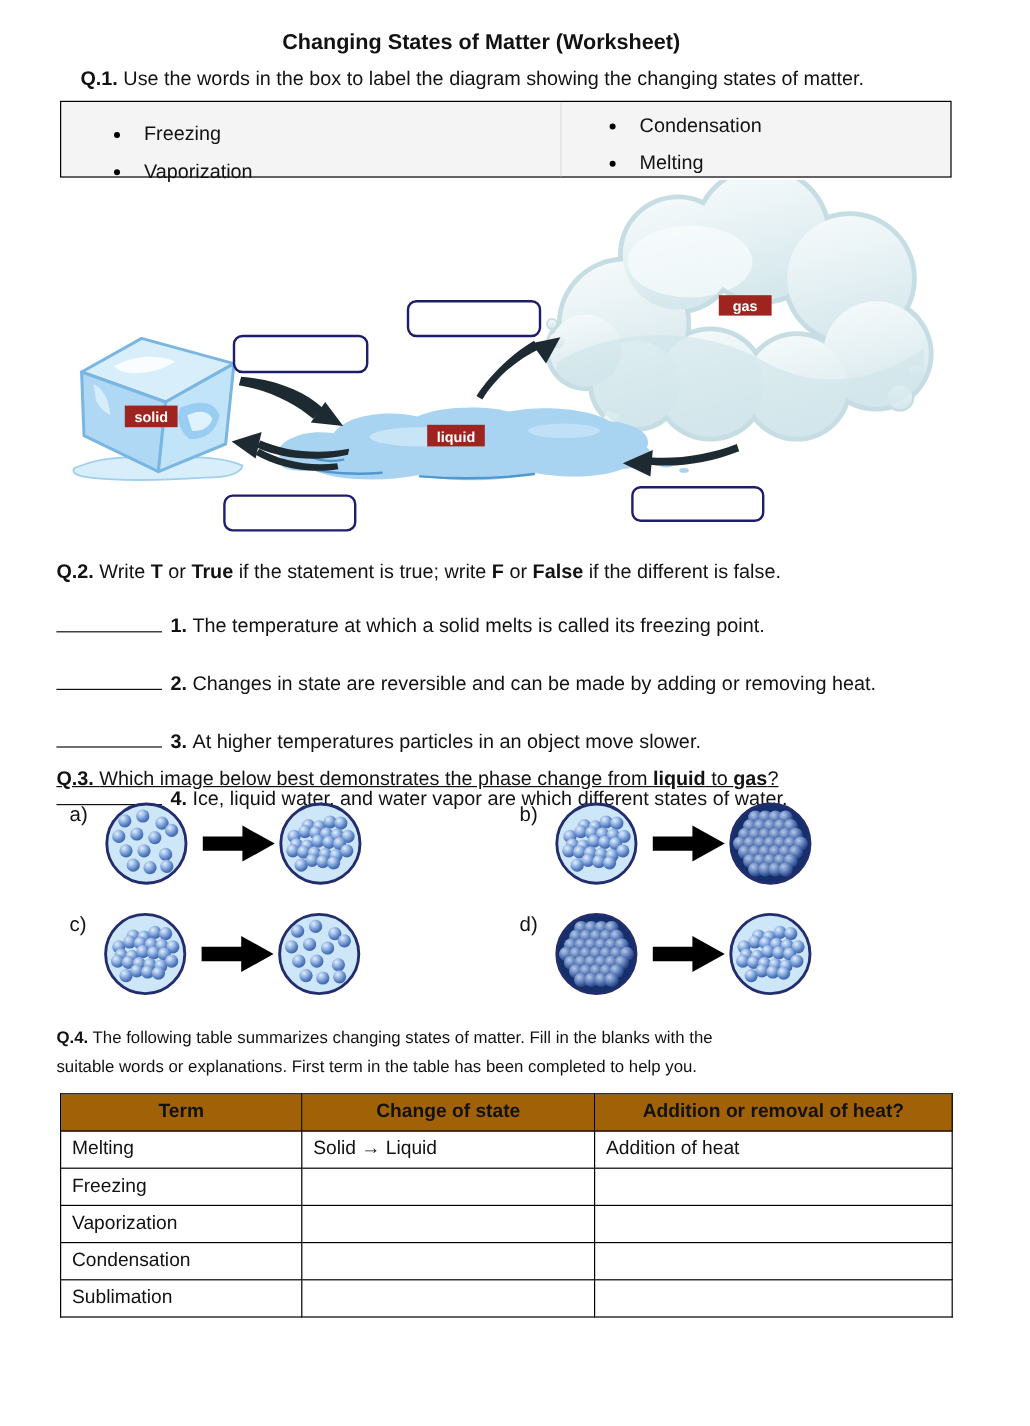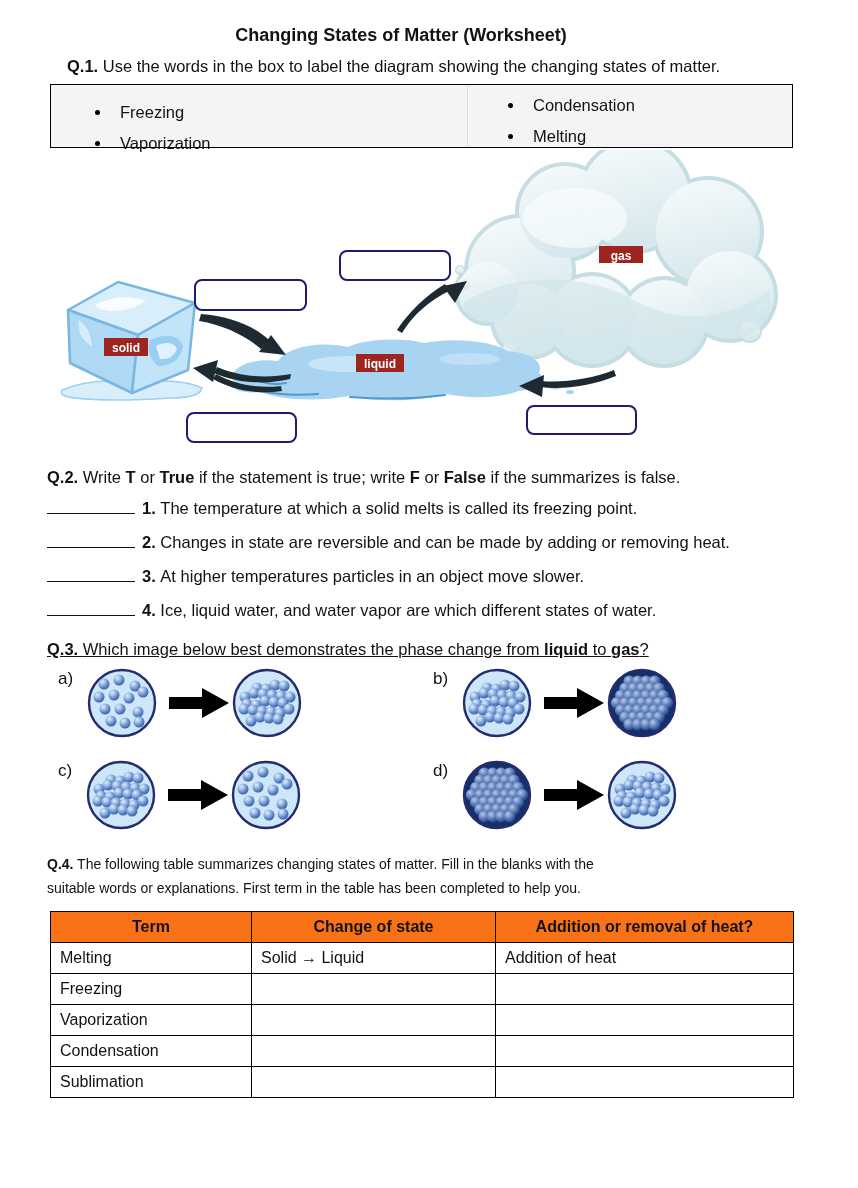--- a/index.html
+++ b/index.html
@@ -16,31 +16,31 @@
   .wb-col.left{width:372px;border-right:1px solid #dcdcdc;padding:12px 0 0 44px;}
   .wb-col.right{flex:1;padding:5px 0 0 40px;}
   .wb-li{display:flex;align-items:center;height:31px;font-size:16.5px;}
   .bullet{width:5px;height:5px;border-radius:50%;background:#000;margin-right:20px;flex:none;}
   
   .diagram{position:absolute;left:50px;top:150px;width:750px;height:310px;}
   .diagram svg{position:absolute;left:0;top:0;}
   .answer-box{position:absolute;background:#fff;border:2.2px solid #1d1d6b;border-radius:8px;box-sizing:border-box;}
   
   #q2{position:absolute;left:47px;top:466px;width:800px;font-size:16.5px;}
-  .q2-line{margin-top:6px;line-height:28px;white-space:nowrap;}
+  .q2-line{margin-top:20px;line-height:28px;white-space:nowrap;}
   .blank{display:inline-block;width:88px;height:15px;border-bottom:1.7px solid #111;margin-right:7px;}
   
   #q3-prompt{position:absolute;left:47px;top:638px;width:800px;text-decoration:underline;}
   .q3-option{position:absolute;display:flex;align-items:flex-start;gap:14px;}
   .q3-letter{font-size:17px;line-height:22px;}
   
   #q4-prompt{position:absolute;left:47px;top:852px;width:790px;font-size:14px;line-height:24px;}
   .q4-table{position:absolute;left:50px;top:911px;border-collapse:collapse;table-layout:fixed;}
   .q4-table th,.q4-table td{border:1.7px solid #000;font-size:16px;box-sizing:border-box;}
-  .q4-table th{background:#f97316;font-weight:bold;text-align:center;height:31px;}
+  .q4-table th{background:#a16207;font-weight:bold;text-align:center;height:31px;}
   .q4-table td{height:31px;padding:0 0 0 9px;text-align:left;}
   b{font-weight:bold;}
 </style>
 </head>
 <body>
 
 <div class="page">
 
   <div class="title">Changing States of Matter (Worksheet)</div>
 
@@ -198,21 +198,21 @@
       </g>
     </svg>
 
     <div class="answer-box" style="left:144px;top:129px;width:113px;height:32px;"></div>
     <div class="answer-box" style="left:289px;top:100px;width:112px;height:31px;"></div>
     <div class="answer-box" style="left:476px;top:255px;width:111px;height:30px;"></div>
     <div class="answer-box" style="left:136px;top:262px;width:111px;height:31px;"></div>
   </div>
 
   <div id="q2">
-    <div class="prompt"><b>Q.2. </b><span>Write </span><b>T</b><span> or </span><b>True</b><span> if the statement is true; write </span><b>F</b><span> or </span><b>False</b><span> if the summarizes is false.</span></div>
+    <div class="prompt"><b>Q.2. </b><span>Write </span><b>T</b><span> or </span><b>True</b><span> if the statement is true; write </span><b>F</b><span> or </span><b>False</b><span> if the different is false.</span></div>
     <div id="q2-items">
         <div class="q2-line"><span class="blank"></span><b>1. </b><span>The temperature at which a solid melts is called its freezing point.</span></div>
         <div class="q2-line"><span class="blank"></span><b>2. </b><span>Changes in state are reversible and can be made by adding or removing heat.</span></div>
         <div class="q2-line"><span class="blank"></span><b>3. </b><span>At higher temperatures particles in an object move slower.</span></div>
         <div class="q2-line"><span class="blank"></span><b>4. </b><span>Ice, liquid water, and water vapor are which different states of water.</span></div>
       </div>
   </div>
 
   <div class="prompt" id="q3-prompt"><b>Q.3. </b><span>Which image below best demonstrates the phase change from </span><b>liquid</b><span> to </span><b>gas</b><span>?</span></div>
   <div id="q3-options">

